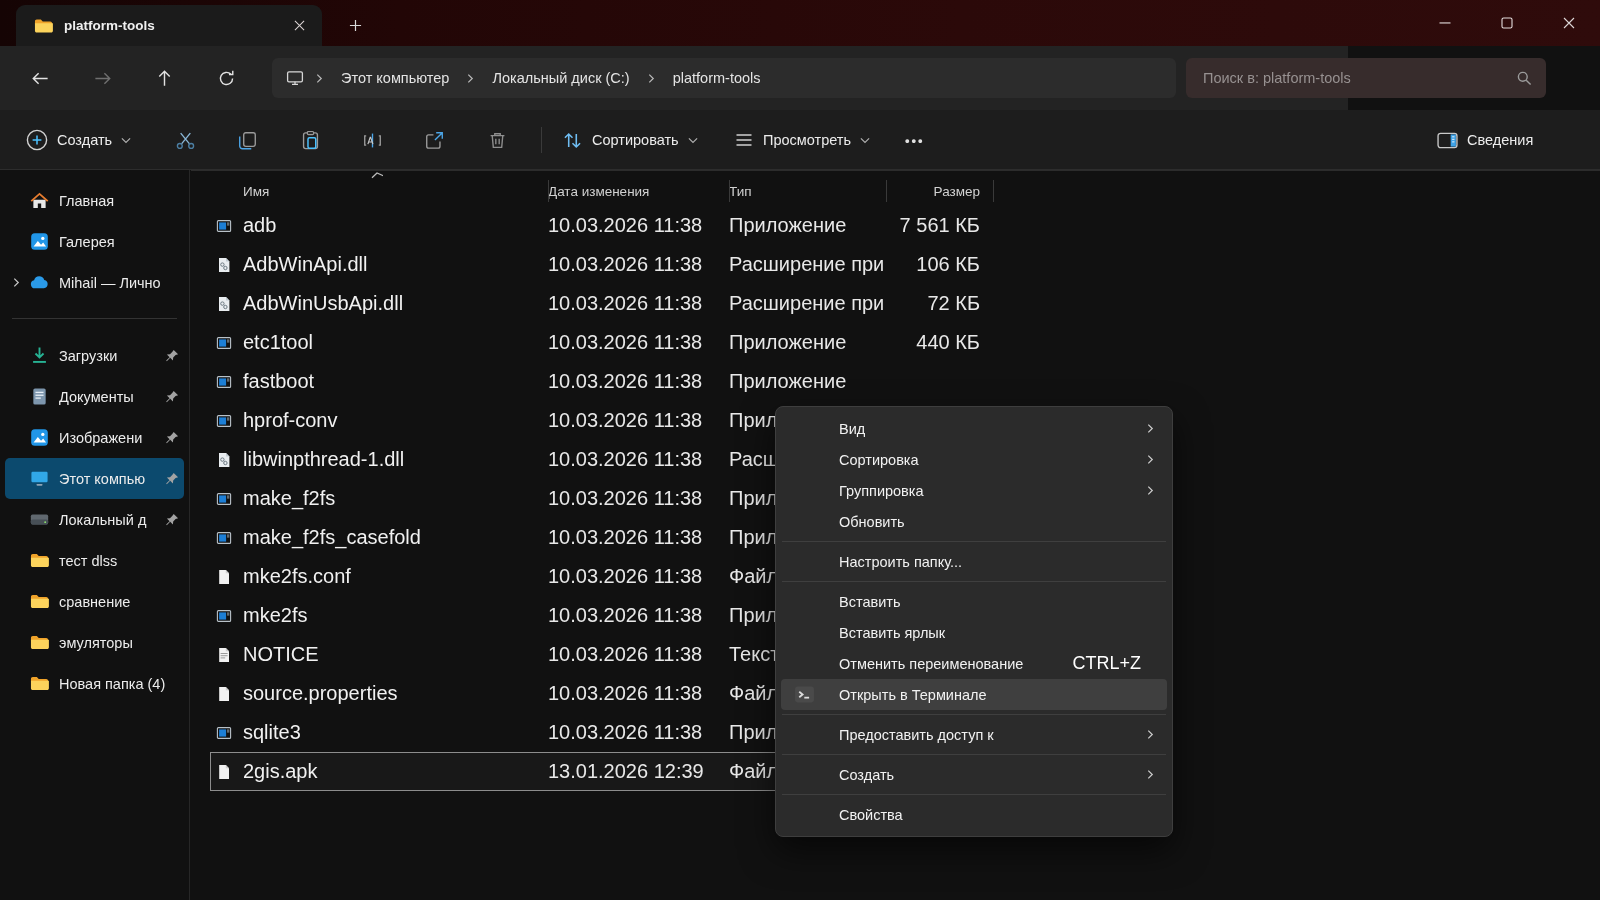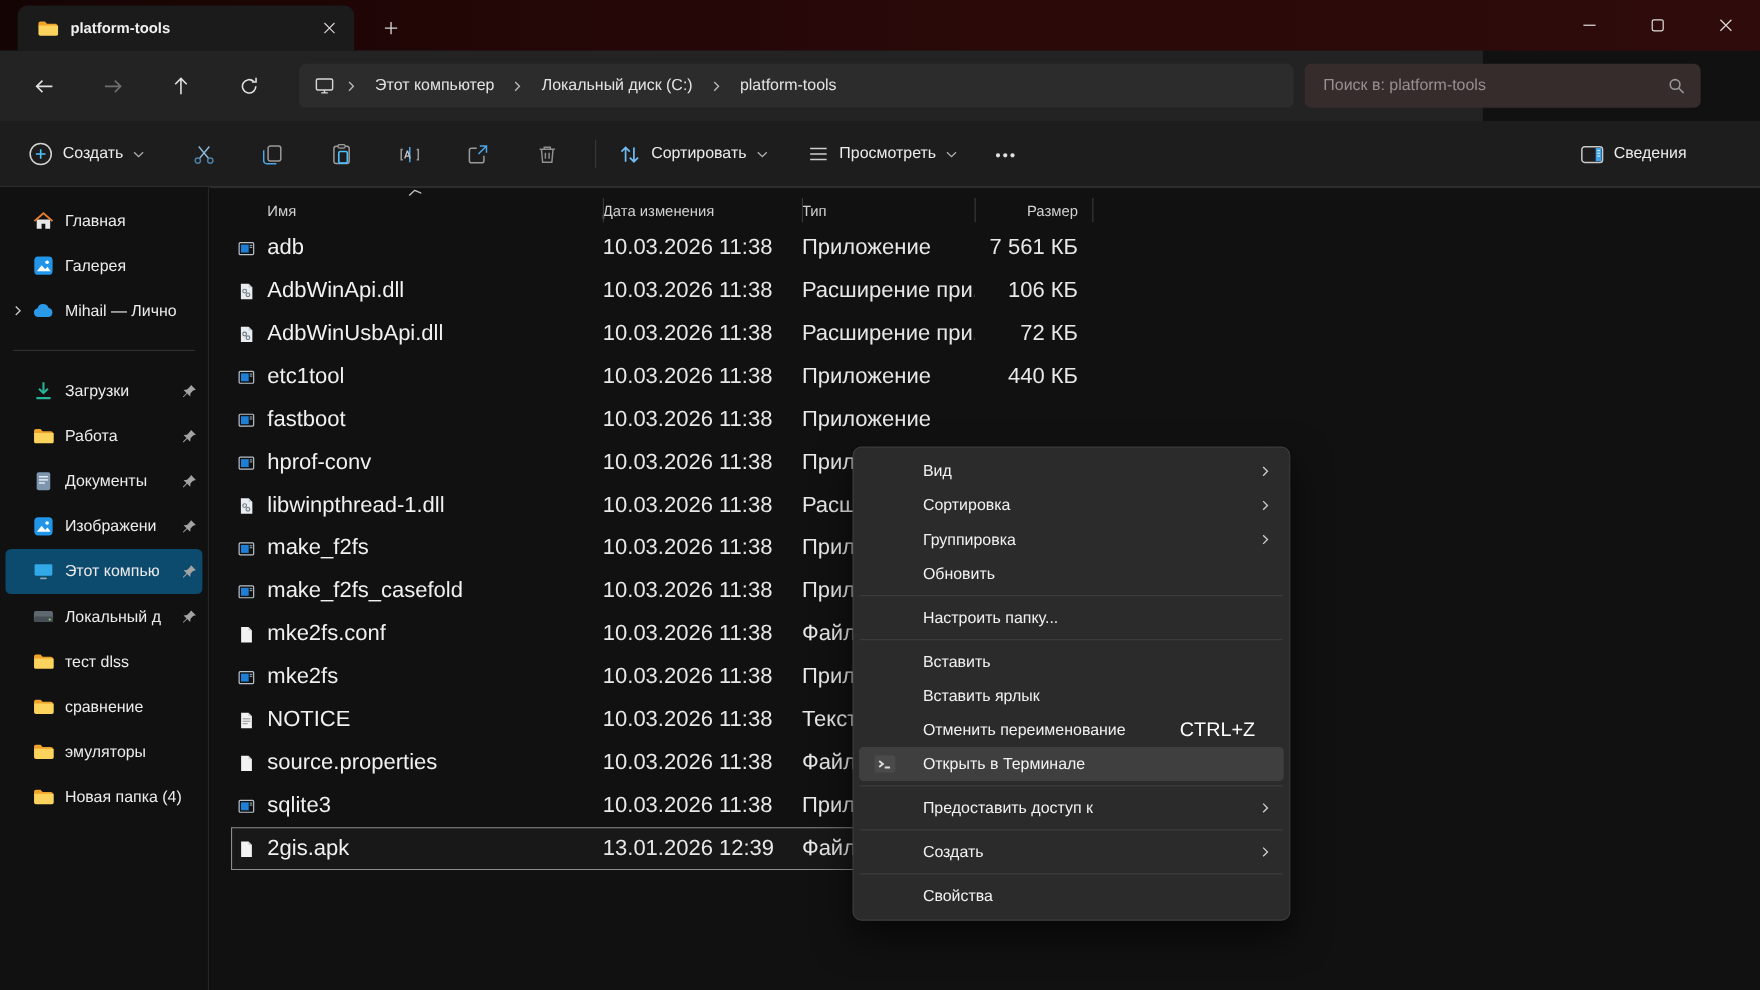--- a/index.html
+++ b/index.html
@@ -387,35 +387,20 @@
     <span class="sb-label">Загрузки</span>
     <span class="sb-pin ic">
           <svg viewBox="0 0 14 14">
             <path fill="#a3a3a3" d="M8.7.9l4.4 4.4-2.5.7-2.4 2.4-.3 3.1-2.7-2.7-3.4 3.4-.6-.6L4.6 8.2 1.9 5.5 5 5.2 7.4 2.8z"></path>
           </svg>
         </span>
   </div>
       <div class="sb-item">
     <span class="sb-chevwrap"></span>
     <span class="sb-ic ic">
-          <svg viewBox="0 0 20 16">
-            <path fill="#f0a32a" d="M1 3.2C1 2 1.8 1.2 2.9 1.2h4.3l2 2.1h8c.9 0 1.8.8 1.8 1.7v.9H1z"></path>
-            <path fill="#fcd35c" d="M1 5h18.9v8c0 1.1-.8 1.9-1.9 1.9H2.9C1.8 14.9 1 14.1 1 13z"></path>
-          </svg>
-        </span>
-    <span class="sb-label">Работа</span>
-    <span class="sb-pin ic">
-          <svg viewBox="0 0 14 14">
-            <path fill="#a3a3a3" d="M8.7.9l4.4 4.4-2.5.7-2.4 2.4-.3 3.1-2.7-2.7-3.4 3.4-.6-.6L4.6 8.2 1.9 5.5 5 5.2 7.4 2.8z"></path>
-          </svg>
-        </span>
-  </div>
-      <div class="sb-item">
-    <span class="sb-chevwrap"></span>
-    <span class="sb-ic ic">
           <svg viewBox="0 0 16 16">
             <rect x="2.8" y="1.2" width="10.4" height="13.6" rx="1.4" fill="#7d96ad"></rect>
             <rect x="4.6" y="4" width="6.8" height="1.1" fill="#e6eef5"></rect>
             <rect x="4.6" y="6.4" width="6.8" height="1.1" fill="#e6eef5"></rect>
             <rect x="4.6" y="8.8" width="4.5" height="1.1" fill="#e6eef5"></rect>
           </svg>
         </span>
     <span class="sb-label">Документы</span>
     <span class="sb-pin ic">
           <svg viewBox="0 0 14 14">

